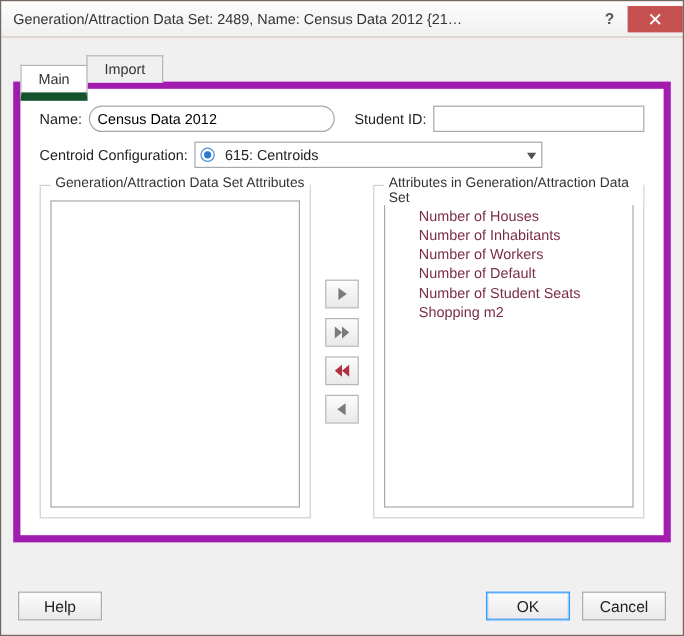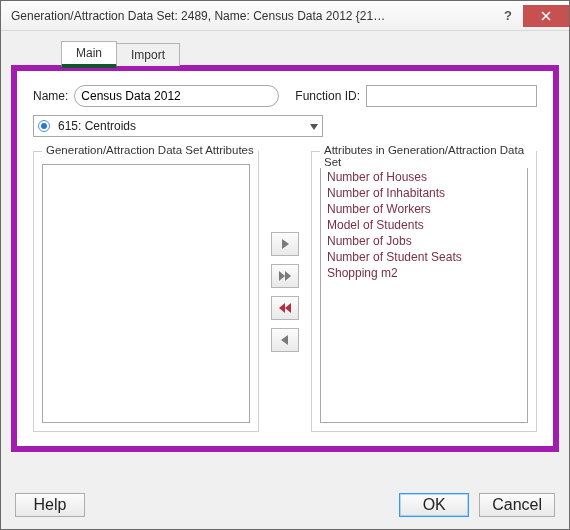--- a/index.html
+++ b/index.html
@@ -80,25 +80,24 @@
     border: 1px solid #b5b5b5;
     border-bottom: none;
     background: #f0f0f0;
     color: #333;
     cursor: pointer;
     margin-right: -1px;
     font-size: 12px;
   }
   .tab.active {
     background: #fff;
-    border-bottom: 4px solid #14532d;
+    border-bottom: 7px solid #14532d;
     position: relative;
-    top: 2px;
+    top: 15px;
     z-index: 3;
-    margin-left: 44px;
   }
   .tabpanel {
     border: 6px solid #a21caf;
     background: #fff;
     flex: 1;
     margin-top: -1px;
     padding: 14px 16px 14px 16px;
     display: flex;
     flex-direction: column;
     min-height: 0;
@@ -172,20 +171,21 @@
     background: #fff;
     overflow: auto;
     padding: 4px 6px;
     min-height: 0;
   }
   .listbox .item {
     color: #7a2e46;
     padding: 1px 0;
     cursor: default;
     white-space: nowrap;
+    margin-left: 22px;
   }
   .transfer-col {
     width: 36px;
     display: flex;
     flex-direction: column;
     align-items: center;
     justify-content: center;
     gap: 8px;
   }
   .tbtn {
@@ -207,21 +207,21 @@
   }
   .footer .spacer { flex: 1; }
   .btn {
     min-width: 70px;
     height: 24px;
     border: 1px solid #adadad;
     background: linear-gradient(to bottom,#fcfcfc,#e9e9e9);
     color: #222;
     cursor: pointer;
     font-family: inherit;
-    font-size: 16px;
+    font-size: 13px;
     padding: 0 12px;
     margin-top: 31px;
   }
   .btn.default {
     border: 1px solid #3399ff;
     box-shadow: inset 0 0 0 1px rgba(51,153,255,0.35);
   }
   .car-row { margin-top: 10px; display:flex; align-items:center; gap:6px;}
   .car-combobox { flex:1; }
 </style>
@@ -246,25 +246,26 @@
     <div class="tabstrip">
       <div class="tab active">Main</div>
       <div class="tab">Import</div>
     </div>
 
     <div class="tabpanel">
 
       <div class="row">
         <span class="label">Name:</span>
         <input type="text" class="name-input" style="width: 205px; flex: 0 0 auto; border-radius: 11px;" value="Census Data 2012">
-        <span class="label" style="margin-left:10px">Function ID:</span>
+        <span class="label" style="margin-left:10px">Student ID:</span>
         <input type="text" class="ext-input" value="" style="">
       </div>
 
       <div class="row">
+        <span class="label">Centroid Configuration:</span>
         <div class="combobox" style="width:290px">
           <span class="radio-glyph"></span>
           <span class="cb-text">615: Centroids</span>
           <span class="cb-arrow">
             <svg width="8" height="6" viewBox="0 0 8 6">
                 <polygon points="0,0 8,0 4,6" fill="#555"></polygon>
               </svg>
           </span>
         </div>
       </div>
@@ -300,22 +301,21 @@
               </svg>
           </div>
         </div>
 
         <div class="groupbox" style="flex:1">
           <div class="gb-title">Attributes in Generation/Attraction Data Set</div>
           <div class="listbox" id="right-list">
               <div class="item">Number of Houses</div>
               <div class="item">Number of Inhabitants</div>
               <div class="item">Number of Workers</div>
-              <div class="item">Model of Students</div>
-              <div class="item">Number of Jobs</div>
+              <div class="item">Number of Default</div>
               <div class="item">Number of Student Seats</div>
               <div class="item">Shopping m2</div>
             </div>
         </div>
 
       </div>
 
 
     </div>
 

